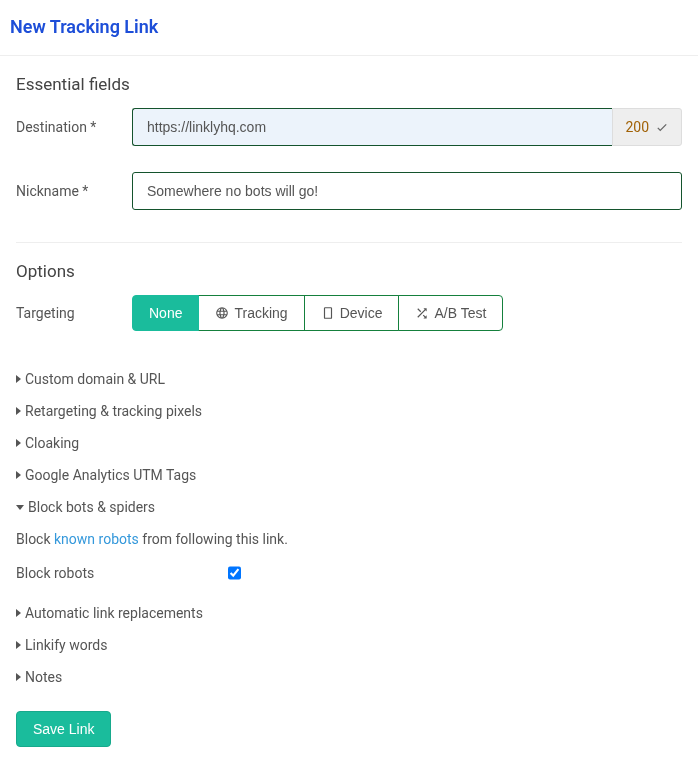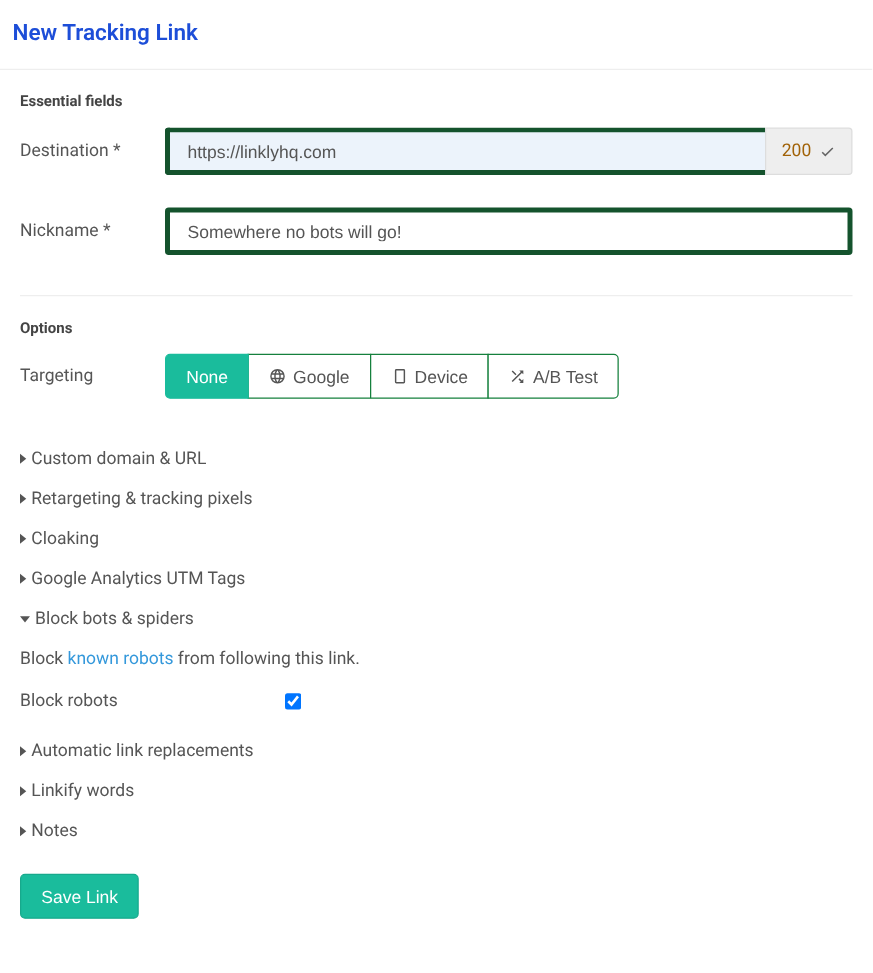--- a/index.html
+++ b/index.html
@@ -16,22 +16,22 @@
   }
   .header h1 {
     font-size: 18px;
     font-weight: 600;
     color: #1d4ed8;
   }
   .section {
     padding: 18px 16px 6px;
   }
   .section-title {
-    font-size: 12px;
-    font-weight: 700;
+    font-size: 17px;
+    font-weight: 400;
     color: #444;
     margin-bottom: 14px;
   }
   .field-row {
     display: flex;
     align-items: center;
     margin-bottom: 26px;
   }
   .field-label {
     width: 116px;
@@ -41,21 +41,21 @@
   }
   .field-body {
     flex: 1;
     display: flex;
   }
   .text-input {
     flex: 1;
     height: 38px;
     padding: 0 14px;
     font-size: 14px;
-    border: 4px solid #14532d;
+    border: 1px solid #14532d;
     border-radius: 3px;
     color: #555;
     background: #fff;
   }
   .text-input.dest {
     background: #ecf3fb;
     border-top-right-radius: 0;
     border-bottom-right-radius: 0;
     border-right: none;
   }
@@ -209,21 +209,21 @@
   <div class="section-title">Options</div>
 
   <div class="targeting-row">
     <div class="field-label">Targeting</div>
     <div class="btn-group">
       <button class="active">None</button>
       <button>
         <svg class="icon-svg" viewBox="0 0 24 24">
             <path fill="#555" d="M12 2a10 10 0 100 20 10 10 0 000-20zm6.9 6h-2.95a15.7 15.7 0 00-1.38-3.56A8.03 8.03 0 0118.9 8zM12 4a13.6 13.6 0 011.9 4h-3.8A13.6 13.6 0 0112 4zM4.26 14a8 8 0 010-4h3.38a16.5 16.5 0 000 4H4.26zm.82 2h2.95a15.7 15.7 0 001.38 3.56A8.03 8.03 0 015.08 16zm2.95-8H5.08a8.03 8.03 0 014.3-3.56A15.7 15.7 0 008.03 8zM12 20a13.6 13.6 0 01-1.9-4h3.8A13.6 13.6 0 0112 20zm2.34-6H9.66a14.7 14.7 0 010-4h4.68a14.7 14.7 0 010 4zm.23 5.56A15.7 15.7 0 0015.95 16h2.95a8.03 8.03 0 01-4.33 3.56zM16.36 14a16.5 16.5 0 000-4h3.38a8 8 0 010 4h-3.38z"></path>
           </svg>
-        <span>Google</span>
+        <span>Tracking</span>
       </button>
       <button>
         <svg class="icon-svg" viewBox="0 0 24 24">
             <path fill="#555" d="M7 2h10a2 2 0 012 2v16a2 2 0 01-2 2H7a2 2 0 01-2-2V4a2 2 0 012-2zm0 2v16h10V4H7z"></path>
           </svg>
         <span>Device</span>
       </button>
       <button>
         <svg class="icon-svg" viewBox="0 0 24 24">
             <path fill="#555" d="M10.6 9.2L5.4 4 4 5.4l5.2 5.2 1.4-1.4zM14.5 4l2 2L4 18.6 5.4 20 18 7.4l2 2V4h-5.5zm.3 10.9l-1.4 1.4 3.1 3.1-2 2H20v-5.5l-2 2-3.2-3z"></path>

